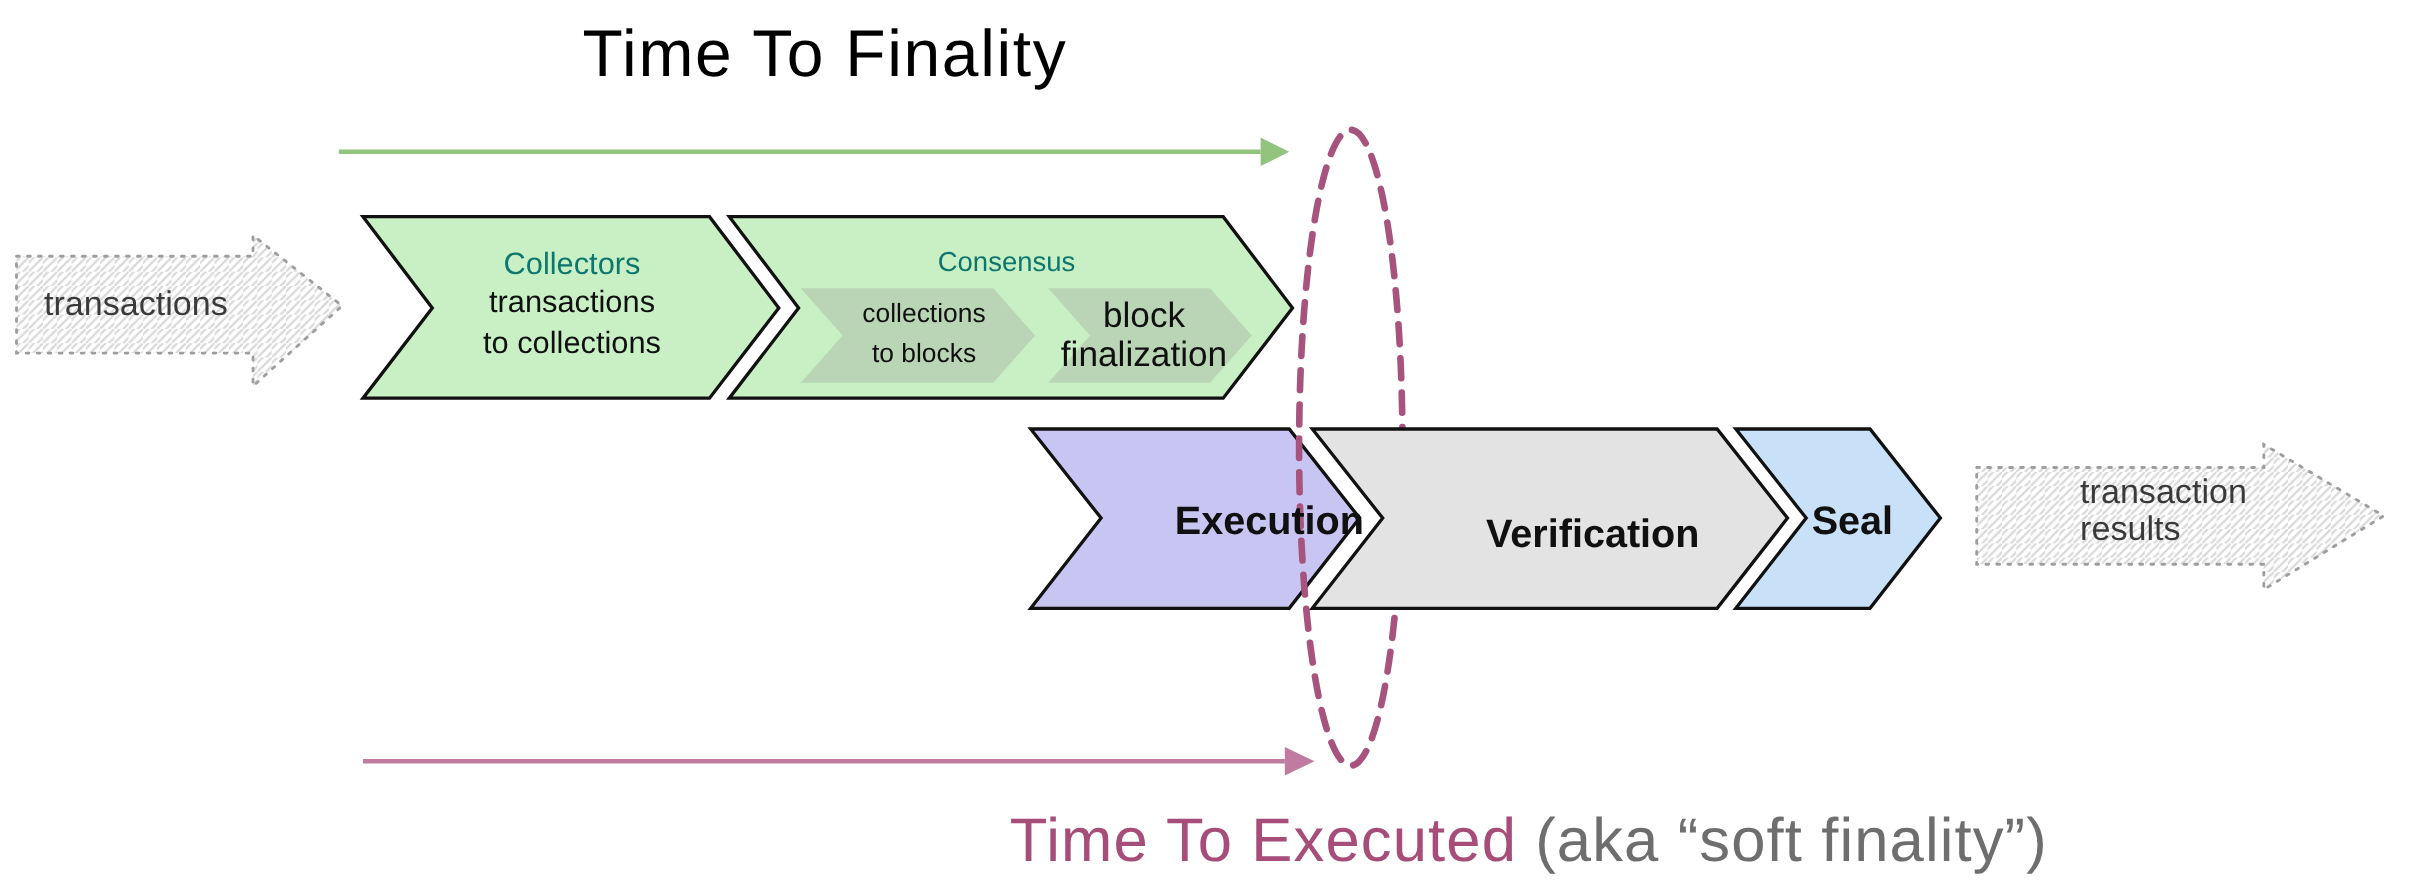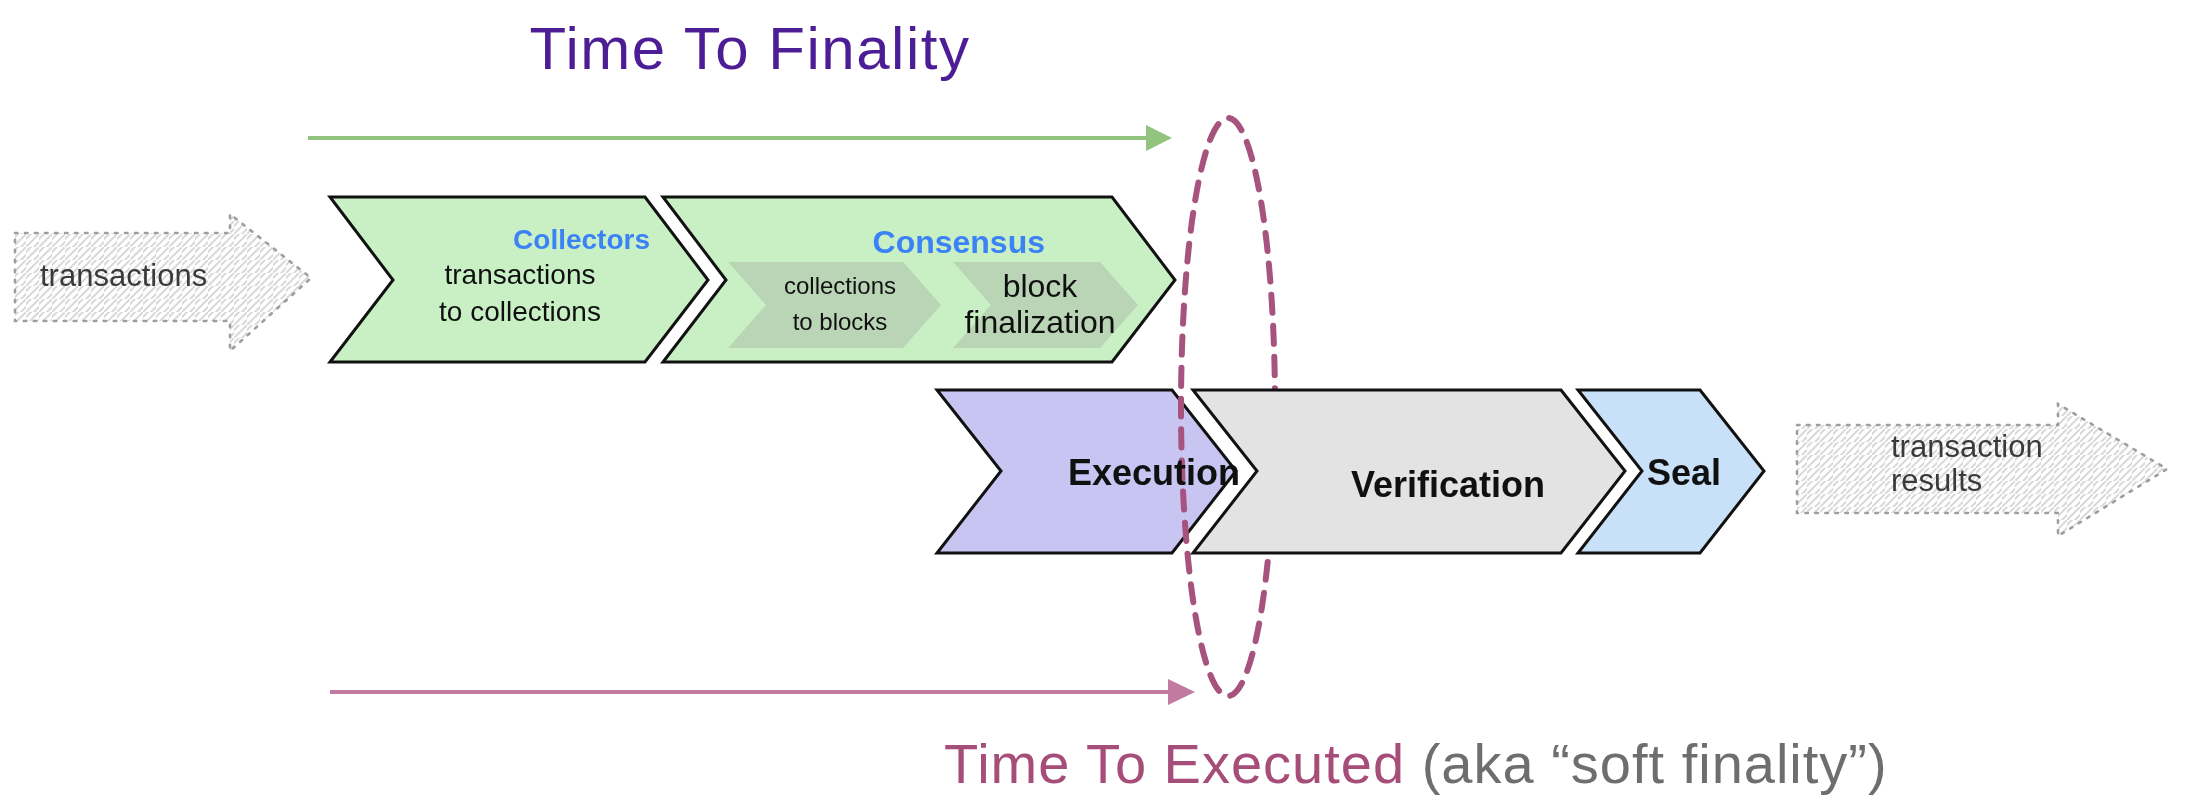--- a/index.html
+++ b/index.html
@@ -5,40 +5,40 @@
   html,body { margin:0; padding:0; background:#ffffff; }
   .stage {
     position:relative; width:2194px; height:806px; background:#ffffff;
     font-family:"Liberation Sans", sans-serif; overflow:hidden;
   }
   .layer { position:absolute; left:0; top:0; }
   .t { position:absolute; white-space:pre-line; }
 
   .title-finality {
     left:0; top:14px; width:1500px; text-align:center;
-    font-size:60px; letter-spacing:1.5px; color:#4c1d95; font-weight:400;
+    font-size:60px; letter-spacing:1.5px; color:#000000; font-weight:400;
   }
   .title-executed {
-    left:944px; top:731px; font-size:56px; letter-spacing:1px; white-space:nowrap;
+    left:918px; top:731px; font-size:56px; letter-spacing:1px; white-space:nowrap;
   }
   .executed-main { color:#a64d79; }
   .executed-note { color:#6e6e6e; }
 
   .lbl-sketch {
     font-size:31px; color:#3a3a3a; line-height:34px;
   }
   .lbl-transactions { left:40px; top:259px; }
   .lbl-results     { left:1843px; top:430px;margin-left:48px; }
 
-  .chev-title { font-weight:700; color:#3b82f6; text-align:right; }
+  .chev-title { font-weight:400; color:#0f766e; text-align:center; }
   .chev-sub   { font-weight:400; color:#101010; text-align:center; }
 
   .lbl-collectors-title { left:390px; top:224px; width:260px; font-size:28px; }
   .lbl-collectors-sub   { left:380px; top:256px; width:280px; font-size:28px; line-height:37px; }
-  .lbl-consensus-title  { left:785px; top:224px; width:260px; font-size:32px; }
+  .lbl-consensus-title  { left:785px; top:224px; width:260px; font-size:25px; }
   .lbl-substep1 { left:740px; top:268px; width:200px; font-size:24px; line-height:36px; }
   .lbl-substep2 { left:940px; top:268px; width:200px; font-size:32px; line-height:36px; }
 
   .lbl-row2 { font-size:36px; font-weight:700; color:#101010; text-align:right; }
   .lbl-execution    { left:980px;  top:452px; width:260px; }
   .lbl-verification { left:1285px; top:452px; width:260px;margin-top:12px; }
   .lbl-seal         { left:1521px; top:452px; width:200px; }
 </style>
 </head>
 <body>

